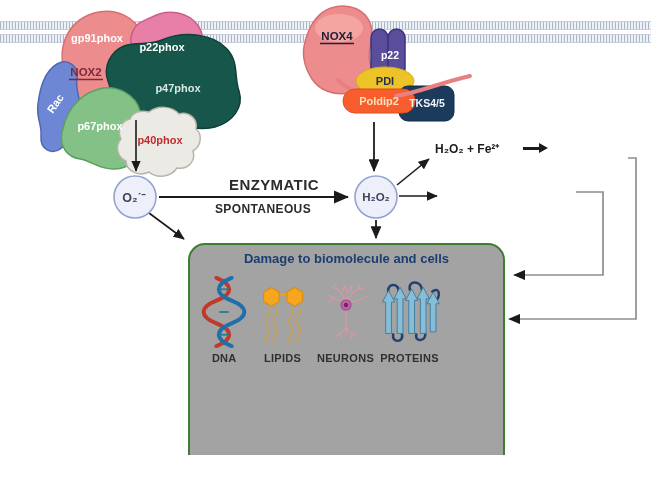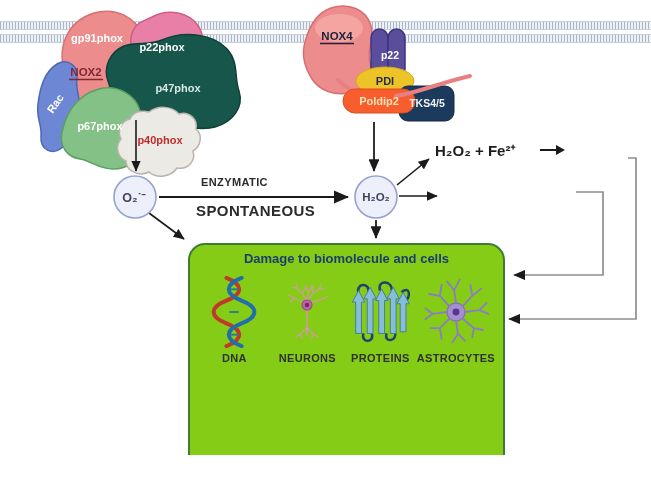--- a/index.html
+++ b/index.html
@@ -11,36 +11,36 @@
     background:repeating-linear-gradient(90deg,#a9b5c6 0,#a9b5c6 1px,#eef1f6 1px,#eef1f6 3px);
     border-top:1px solid #c6cedb;border-bottom:1px solid #c6cedb}
   #mem1{top:21px}
   #mem2{top:34px}
 
   svg.layer{position:absolute;left:0;top:0}
   svg text{font-family:"Liberation Sans",sans-serif;font-weight:bold}
   .wlbl{fill:#ffffff;font-size:11px}
 
   .lbl{position:absolute;font-weight:bold;color:#2b2b2b}
-  #enzymatic{top:176px;left:201px;width:124px;text-align:left;font-size:11px;letter-spacing:.4px}
-  #spontaneous{top:202px;left:196px;width:134px;font-size:15px;letter-spacing:.4px}
+  #enzymatic{top:176px;left:212px;width:124px;text-align:center;font-size:15px;letter-spacing:.4px}
+  #spontaneous{top:202px;left:196px;width:134px;text-align:center;font-size:12px;letter-spacing:.4px}
 
   .rxn{position:absolute;display:flex;align-items:center;gap:21px;font-weight:bold;
-       font-size:15px;color:#1d1d1d;white-space:nowrap}
+       font-size:12px;color:#1d1d1d;white-space:nowrap}
   #rxn-fenton{left:435px;top:140px}
   #rxn-hocl{left:446px;top:185px}
   .rxn-arrow{display:inline-block;position:relative;width:17px;height:2.5px;background:#1b1b1b;margin:0 3px}
   .rxn-arrow::after{content:"";position:absolute;right:-8px;top:-4.2px;
     border-left:9px solid #1b1b1b;border-top:5.5px solid transparent;border-bottom:5.5px solid transparent}
 
   .damage-box{position:absolute;left:188px;top:243px;width:317px;height:238px;box-sizing:border-box;
-    background:#84cc16;border:2.5px solid #3e7d31;border-radius:17px;
+    background:#a3a3a3;border:2.5px solid #3e7d31;border-radius:17px;
     display:flex;flex-direction:column;padding:6px 8px 13px}
   .box-title{text-align:center;font-weight:bold;font-size:13px;color:#1c3e6e;flex:0 0 auto}
-  .box-grid{flex:1 1 auto;display:grid;grid-template-columns:1fr 1fr 1fr 1fr;grid-template-rows:1fr 1fr}
+  .box-grid{flex:1 1 auto;display:grid;grid-template-columns:1fr 1fr 1fr 1fr 1fr;grid-template-rows:1fr 1fr}
   .cell{display:flex;flex-direction:column;align-items:center;justify-content:flex-end;padding-bottom:2px}
   .cell .ilabel{font-weight:bold;font-size:11px;color:#303030;letter-spacing:.3px;margin-top:4px}
 </style>
 </head>
 <body>
 
 <div class="canvas">
 
   <div class="membrane-band" id="mem1"></div>
   <div class="membrane-band" id="mem2"></div>
@@ -118,20 +118,32 @@
           <path d="M14,2 C32,9 32,19 14,26 C-4,33 -4,43 14,50 C32,57 32,67 14,74" fill="none" stroke="#c0392b" stroke-width="4.2" stroke-linecap="round"></path>
           <path d="M30,2 C12,9 12,19 30,26 C48,33 48,43 30,50 C12,57 12,67 30,74" fill="none" stroke="#1f6fad" stroke-width="4.2" stroke-linecap="round"></path>
           <line x1="17" y1="14" x2="27" y2="14" stroke="#2c7f8c" stroke-width="2"></line>
           <line x1="17" y1="38" x2="27" y2="38" stroke="#2c7f8c" stroke-width="2"></line>
           <line x1="17" y1="62" x2="27" y2="62" stroke="#2c7f8c" stroke-width="2"></line>
         </svg>
         <div class="ilabel">DNA</div>
       </div>
 
 
+      <div class="cell">
+        <svg width="64" height="62" viewBox="0 0 80 80">
+          <line x1="33" y1="11" x2="47" y2="11" stroke="#f0a11c" stroke-width="3"></line>
+          <polygon points="25,2 35,8 35,20 25,26 15,20 15,8" fill="#f6a71f" stroke="#dd8f08" stroke-width="1.5"></polygon>
+          <polygon points="55,2 65,8 65,20 55,26 45,20 45,8" fill="#f6a71f" stroke="#dd8f08" stroke-width="1.5"></polygon>
+          <path d="M20,27 q5,6 0,12 q-5,6 0,12 q5,6 0,12 q-5,6 0,12" fill="none" stroke="#c9a14c" stroke-width="1.8"></path>
+          <path d="M30,27 q5,6 0,12 q-5,6 0,12 q5,6 0,12 q-5,6 0,12" fill="none" stroke="#c9a14c" stroke-width="1.8"></path>
+          <path d="M50,27 q5,6 0,12 q-5,6 0,12 q5,6 0,12 q-5,6 0,12" fill="none" stroke="#c9a14c" stroke-width="1.8"></path>
+          <path d="M60,27 q5,6 0,12 q-5,6 0,12 q5,6 0,12 q-5,6 0,12" fill="none" stroke="#c9a14c" stroke-width="1.8"></path>
+        </svg>
+        <div class="ilabel">LIPIDS</div>
+      </div>
 
       <div class="cell">
         <svg width="62" height="72" viewBox="0 0 80 80">
           <g fill="none" stroke="#d598a4" stroke-width="1.6" stroke-linecap="round">
             <path d="M40,26 L34,16 L28,10 M34,16 L38,8 M28,10 L22,8 M28,10 L26,3"></path>
             <path d="M40,26 L48,16 L56,10 M48,16 L46,6 M56,10 L63,10 M56,10 L58,4"></path>
             <path d="M40,24 L42,14 L38,6 M42,14 L48,6"></path>
             <path d="M36,28 L24,22 L16,18 M24,22 L18,27"></path>
             <path d="M44,28 L58,24 L66,20"></path>
             <path d="M40,37 L40,60" stroke-width="1.9"></path>
@@ -152,33 +164,16 @@
           <path d="M48,66 C44,78 62,76 58,64" fill="none" stroke="#24406e" stroke-width="3"></path>
           <path d="M10.5,66 L10.5,28 L6.5,28 L14,14 L21.5,28 L17.5,28 L17.5,66 Z" fill="#86bed9" stroke="#467d9d" stroke-width="1.2"></path>
           <path d="M24.5,66 L24.5,24 L20.5,24 L28,10 L35.5,24 L31.5,24 L31.5,66 Z" fill="#86bed9" stroke="#467d9d" stroke-width="1.2"></path>
           <path d="M38.5,66 L38.5,26 L34.5,26 L42,12 L49.5,26 L45.5,26 L45.5,66 Z" fill="#86bed9" stroke="#467d9d" stroke-width="1.2"></path>
           <path d="M52.5,66 L52.5,24 L48.5,24 L56,10 L63.5,24 L59.5,24 L59.5,66 Z" fill="#86bed9" stroke="#467d9d" stroke-width="1.2"></path>
           <path d="M64.5,64 L64.5,30 L60.5,30 L68,16 L75.5,30 L71.5,30 L71.5,64 Z" fill="#86bed9" stroke="#467d9d" stroke-width="1.2"></path>
         </svg>
         <div class="ilabel">PROTEINS</div>
       </div>
 
-      <div class="cell">
-        <svg width="72" height="72" viewBox="0 0 80 80">
-          <g fill="none" stroke="#8d7bc5" stroke-width="2" stroke-linecap="round">
-            <path d="M40,31 L38,16 L30,6 M38,16 L44,4"></path>
-            <path d="M47,34 L58,22 L56,10 M58,22 L68,14"></path>
-            <path d="M49,40 L66,38 L74,30 M66,38 L76,42"></path>
-            <path d="M47,47 L60,58 L70,60 M60,58 L58,68"></path>
-            <path d="M40,49 L42,64 L36,74 M42,64 L50,72"></path>
-            <path d="M33,47 L22,58 L12,58 M22,58 L24,70"></path>
-            <path d="M31,40 L14,42 L6,36 M14,42 L6,48"></path>
-            <path d="M33,34 L22,22 L10,20 M22,22 L24,10"></path>
-          </g>
-          <circle cx="40" cy="40" r="10" fill="#a78ed1" stroke="#8a6fbb" stroke-width="1.5"></circle>
-          <circle cx="40" cy="40" r="3.8" fill="#55378f"></circle>
-        </svg>
-        <div class="ilabel">ASTROCYTES</div>
-      </div>
 
     </div>
   </div>
 </div>
 
 </body></html>

